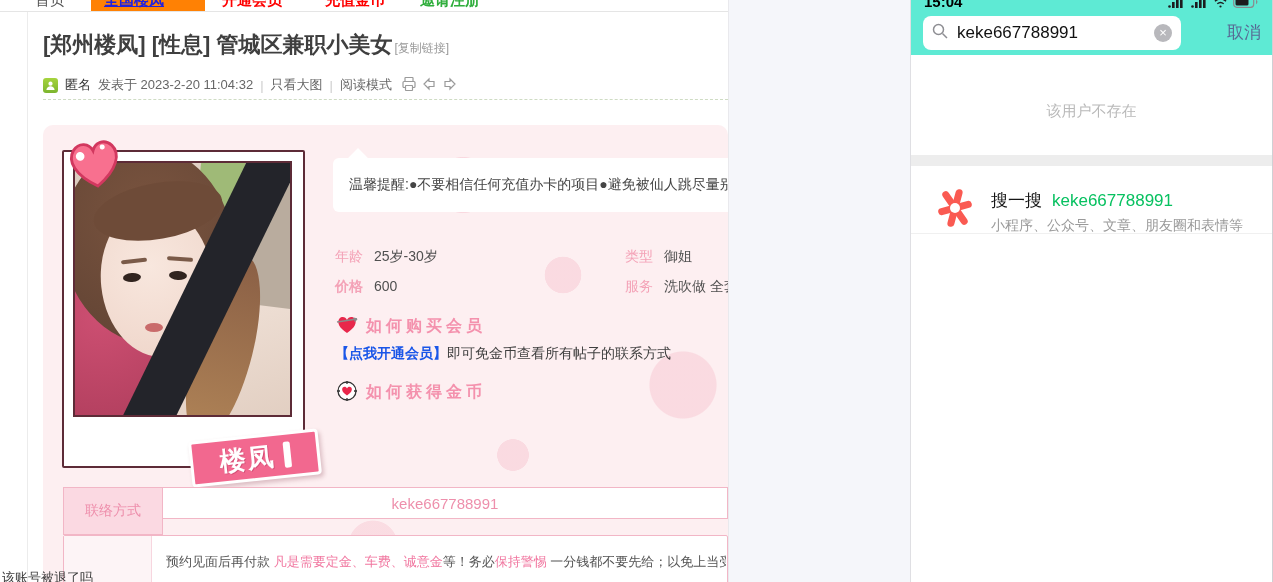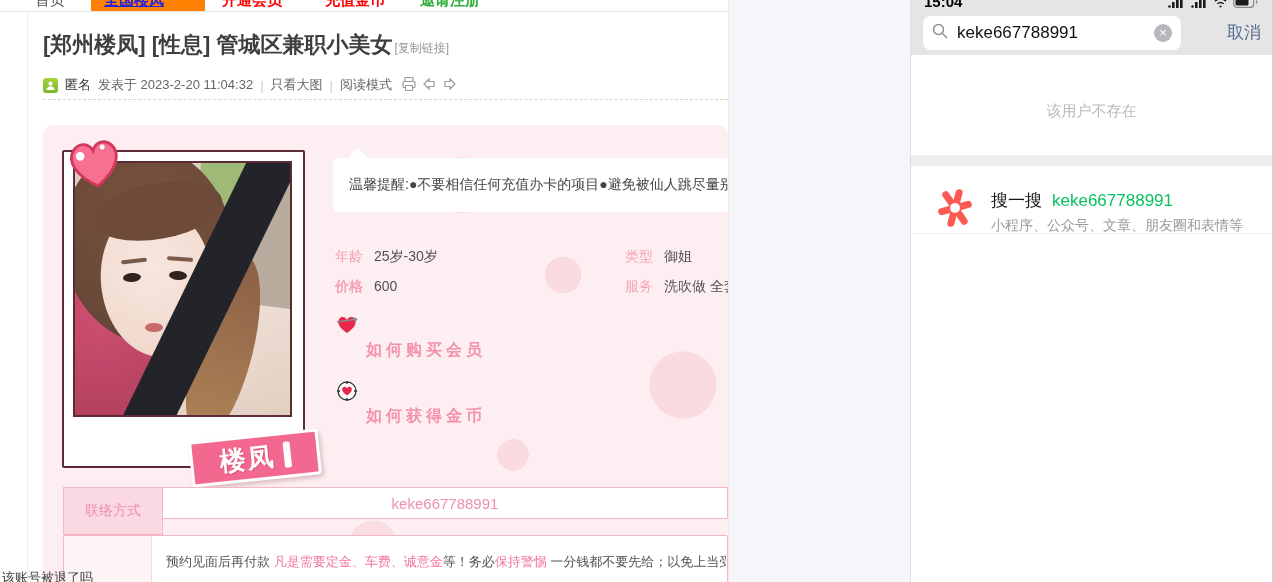--- a/index.html
+++ b/index.html
@@ -74,21 +74,21 @@
   .badge-bar{width:7px;height:26px;background:#fff;border-radius:2px;}
 
   
   .bubble{position:absolute;left:290px;top:33px;width:420px;height:54px;background:#fff;border-radius:6px;}
   .bubble::before{content:"";position:absolute;left:18px;top:-7px;width:14px;height:14px;background:#fff;transform:rotate(45deg);}
   .bubble-text{position:absolute;left:16px;top:18px;width:400px;font-size:14px;color:#454545;white-space:nowrap;overflow:hidden;}
 
   .attr-label{position:absolute;font-size:14px;color:#f4a2b7;white-space:nowrap;}
   .attr-value{position:absolute;font-size:14px;color:#505050;white-space:nowrap;overflow:hidden;}
 
-  .sec-title{position:absolute;font-size:16px;font-weight:700;color:#f491ad;letter-spacing:4px;white-space:nowrap;margin-top:24px;}
+  .sec-title{position:absolute;font-size:16px;font-weight:700;color:#f491ad;letter-spacing:4px;white-space:nowrap;}
   .sec-line{position:absolute;font-size:14px;color:#3f3f3f;white-space:nowrap;}
   .link-blue{color:#1a56e8;font-weight:700;}
   .link-green{color:#1faa3c;font-weight:700;}
   .sec-icon{position:absolute;width:24px;height:24px;}
 
   .contact-row{position:absolute;left:20px;top:362px;width:665px;height:32px;display:flex;}
   .contact-label{width:100px;height:48px;background:#fbd9e2;border:1px solid #f2b6c6;color:#ee8fac;
                  font-size:14px;display:flex;align-items:center;justify-content:center;}
   .contact-value{flex:1;height:32px;background:#fff;border:1px solid #f2b6c6;border-left:none;color:#ee8fac;
                  font-size:15px;display:flex;align-items:center;justify-content:center;}
@@ -100,21 +100,21 @@
 
   .footer-clip{position:absolute;left:2px;top:569px;width:110px;height:13px;overflow:hidden;
                font-size:13px;color:#3c3c3c;white-space:nowrap;}
 
   
   .gutter{position:absolute;left:728px;top:0;width:182px;height:582px;background:#f5f6fa;border-left:1px solid #e9e9ed;}
 
   
   .phone{position:absolute;left:910px;top:0;width:363px;height:582px;background:#fff;overflow:hidden;
          border-left:1px solid #dfdfe3;border-right:1px solid #d0d0d4;}
-  .search-area{position:absolute;left:0;top:0;width:100%;height:55px;background:#e5e5e5;}
+  .search-area{position:absolute;left:0;top:0;width:100%;height:55px;background:#5eead4;}
   .status-time{position:absolute;left:13px;top:-7px;font-size:15px;font-weight:600;color:#000;}
   .status-icons{position:absolute;right:14px;top:-6px;display:flex;align-items:flex-end;gap:6px;}
   .search-input-box{position:absolute;left:12px;top:16px;width:258px;height:34px;background:#fff;border-radius:8px;
         display:flex;align-items:center;padding:0 9px;gap:7px;}
   .search-input{flex:1;border:none;outline:none;font-size:17px;color:#111;background:transparent;min-width:0;
         font-family:"Liberation Sans","DejaVu Sans",sans-serif;}
   .clear-btn{width:18px;height:18px;border-radius:50%;background:#b8b8bc;color:#fff;font-size:13px;line-height:18px;
         text-align:center;flex:none;}
   .cancel-btn{position:absolute;left:316px;top:21px;font-size:17px;color:#576b95;}
   .empty-hint{position:absolute;left:0;top:102px;width:100%;text-align:center;font-size:15px;color:#b9b9b9;}
@@ -228,20 +228,23 @@
       <span class="attr-value" style="left:621px;top:153px;width:64px;">洗吹做 全套服务</span>
 
       <span class="sec-icon" style="left:292px;top:188px;">
         <svg width="24" height="24" viewBox="0 0 24 24">
           <path d="M12 20 C4 15 1.5 9 4.5 5.5 C7 2.8 10.8 4 12 7 C13.2 4 17 2.8 19.5 5.5 C22.5 9 20 15 12 20Z" fill="#e8274b"></path>
           <path d="M2 9 L22 6" stroke="#8a8a8a" stroke-width="1.4"></path>
           <path d="M22 6 l-3.5-.8 M22 6 l-2.6 2.4" stroke="#8a8a8a" stroke-width="1.4" fill="none"></path>
         </svg>
       </span>
       <span class="sec-title" style="left:323px;top:191px;">如何购买会员</span>
+      <div class="sec-line" style="left:292px;top:220px;">
+        <span class="link-blue">【点我开通会员】</span><span>即可免金币查看所有帖子的联系方式</span>
+      </div>
 
       <span class="sec-icon" style="left:292px;top:254px;">
         <svg width="24" height="24" viewBox="0 0 24 24">
           <circle cx="12" cy="12" r="9" fill="#fff" stroke="#333" stroke-width="1.3"></circle>
           <path d="M12 2v3 M12 19v3 M2 12h3 M19 12h3" stroke="#333" stroke-width="1.3"></path>
           <path d="M12 16.5 C7.5 13.8 6.2 10.5 7.8 8.6 C9.1 7.1 11.3 7.8 12 9.4 C12.7 7.8 14.9 7.1 16.2 8.6 C17.8 10.5 16.5 13.8 12 16.5Z" fill="#e8274b"></path>
         </svg>
       </span>
       <span class="sec-title" style="left:323px;top:257px;">如何获得金币</span>
 

